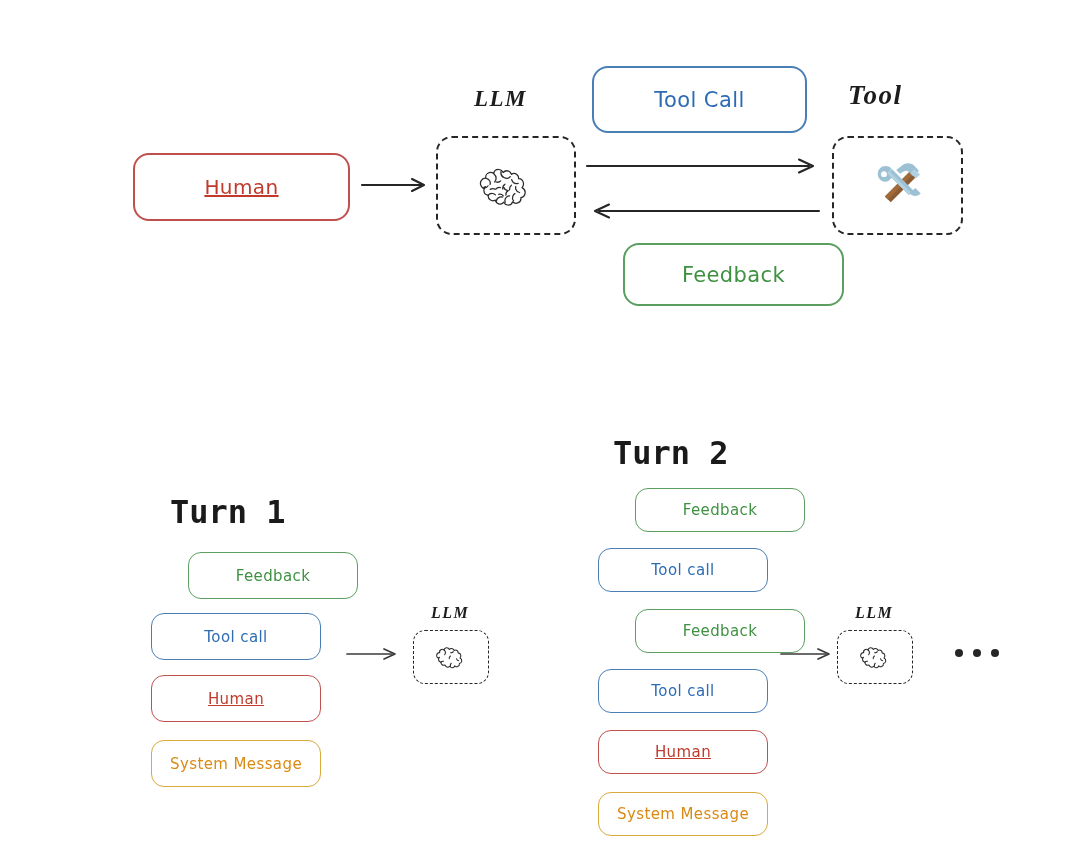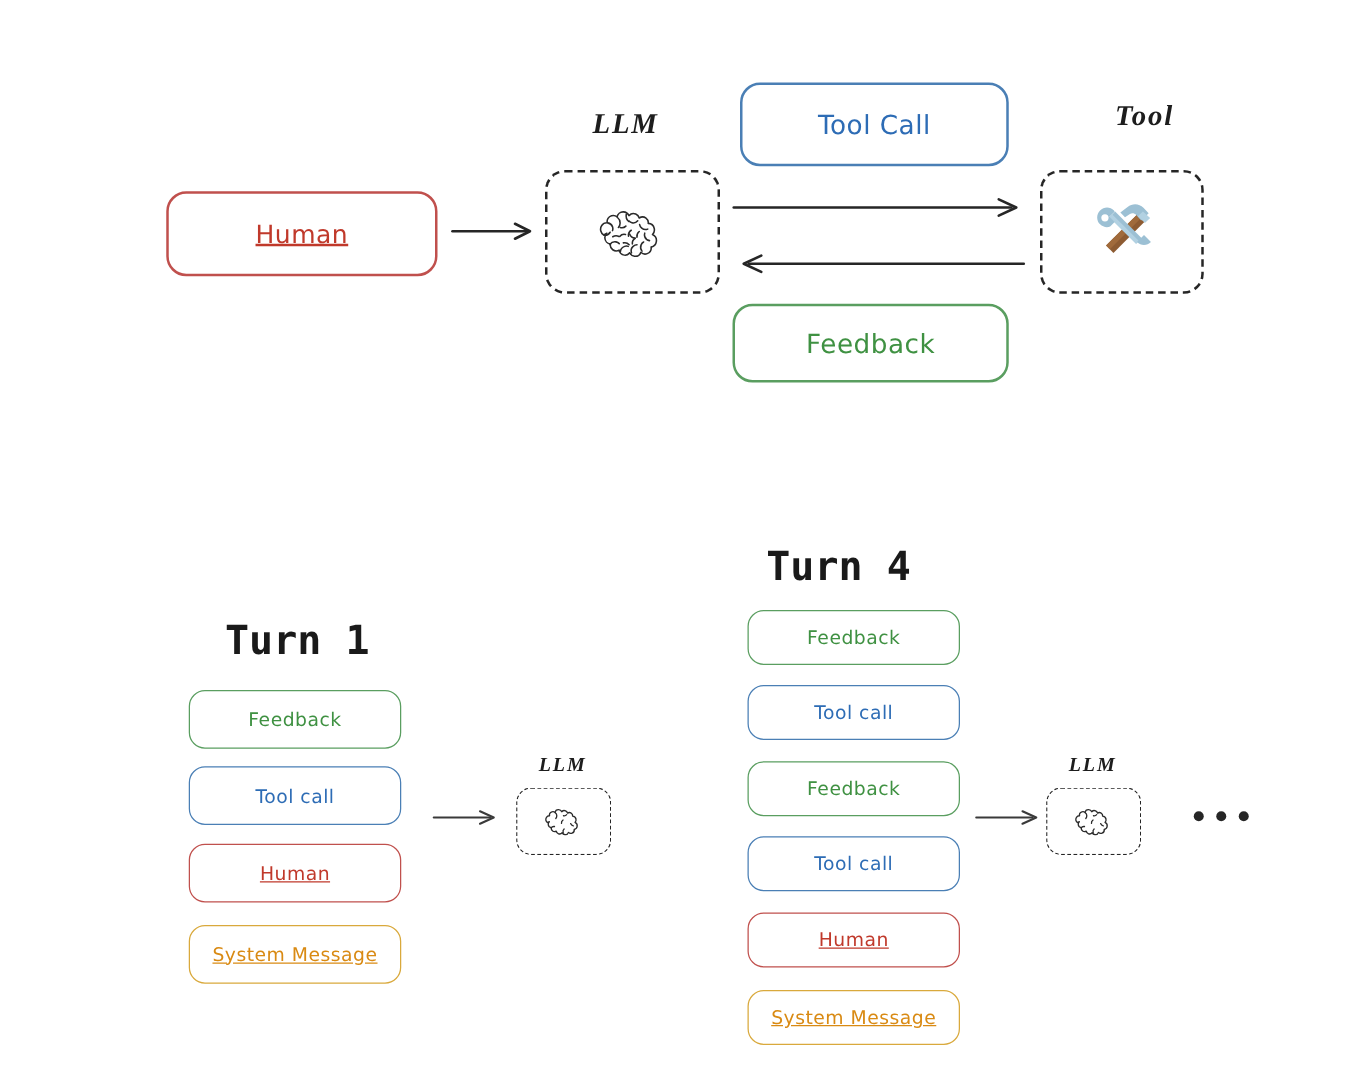--- a/index.html
+++ b/index.html
@@ -36,22 +36,22 @@
     letter-spacing: .4px;
   }
   .msgbox.big {
     border-width: 2px;
     border-radius: 16px;
   }
 
   
   .c-red    { border-color: #c0504d; color: #c0392b; text-decoration: underline; }
   .c-blue   { border-color: #4a7fb5; color: #2d6cb5; }
-  .c-green  { border-color: #5a9e60; color: #3f9142; }
-  .c-amber  { border-color: #d9a93c; color: #d98a13; text-decoration: underline; }
+  .c-green  { border-color: #5a9e60; color: #3f9142; margin-left: 37px; }
+  .c-amber  { border-color: #d9a93c; color: #d98a13; }
 
   
   .dashbox {
     position: absolute;
     box-sizing: border-box;
     border: 2.2px dashed #262626;
     border-radius: 16px;
     background: #ffffff;
     display: flex;
     align-items: center;
@@ -155,21 +155,21 @@
 
   <svg class="arrow-svg" style="left:587px; top:203px;" width="235" height="16">
     <line x1="12" y1="8" x2="232" y2="8" stroke="#262626" stroke-width="2.1" stroke-linecap="round"></line>
     <polyline points="22,1.5 8,8 22,14.5" fill="none" stroke="#262626" stroke-width="2.1" stroke-linecap="round" stroke-linejoin="round"></polyline>
   </svg>
 
   <div class="msgbox big c-green" style="left:586px; top:243px; width:221px; height:63px; font-size:21px;">
     <span>Feedback</span>
   </div>
 
-  <div class="hand-label" style="left:892px; top:80px; font-size:23px;">Tool</div>
+  <div class="hand-label" style="left:848px; top:80px; font-size:27px;">Tool</div>
 
   <div class="dashbox" style="left:832px; top:136px; width:131px; height:99px;">
     <svg class="tool-ico" width="62" height="58" viewBox="0 0 64 64">
 
       <g>
 
         <path d="M46.5 14.5 L53 21 L24 50 L17.5 43.5 Z" fill="#8d5b32"></path>
         <path d="M46.5 14.5 L49.8 17.8 L20.8 46.8 L17.5 43.5 Z" fill="#a06a3b"></path>
 
         <path d="M20.5 18.5 L25.5 13.5 L49 37 L44 42 Z" fill="#9cc0d4"></path>
@@ -179,21 +179,21 @@
         <circle cx="16.5" cy="19" r="3.2" fill="#ffffff"></circle>
 
         <path d="M36.5 9.5c4.2-3.5 10.2-3.3 14 .7l4.6 4.9-6.6 6.2-4.6-4.9c-1.4-1.5-3.6-1.8-5.3-.7l-4.4 2.9-4.1-4.3 6.4-4.8z" fill="#9cc0d4"></path>
         <path d="M50 13.4 L56.4 19.2 L51.8 23.6 L45.6 17.6 Z" fill="#b2d1e2"></path>
 
         <path d="M44.8 40.4c3.4 3.4 8.9 3.4 12.3 0l-6.1-6.2-6.2 6.2z" fill="#9cc0d4"></path>
       </g>
     </svg>
   </div>
 
-  <div class="turn-title" style="left:180px; top:493px; font-size:32px;">Turn 1</div>
+  <div class="turn-title" style="left:170px; top:493px; font-size:32px;">Turn 1</div>
 
   <div class="msgbox c-green" style="left:151px; top:552px; width:170px; height:47px; font-size:15px;">
     <span>Feedback</span>
   </div>
   <div class="msgbox c-blue" style="left:151px; top:613px; width:170px; height:47px; font-size:15px;">
     <span>Tool call</span>
   </div>
   <div class="msgbox c-red" style="left:151px; top:675px; width:170px; height:47px; font-size:15px;">
     <span>Human</span>
   </div>
@@ -214,21 +214,21 @@
         <path d="M20 12c1.3 1 2.1 2.6 2.1 4.3 0 1.4-.5 2.7-1.4 3.7"></path>
         <path d="M13.9 33.6c1.1-1.6 3-2.4 4.9-2.1"></path>
         <path d="M31.2 40.3c-.6-1.8-.1-3.9 1.3-5.2"></path>
         <path d="M45.6 30.5c-1.7-.3-3.2-1.5-3.8-3.2"></path>
         <path d="M36.2 14.6c-1.1 1.3-2.9 2-4.6 1.6"></path>
         <path d="M31 22.2c-1.6 1-2.5 2.9-2.2 4.8"></path>
       </g>
     </svg>
   </div>
 
-  <div class="turn-title" style="left:613px; top:434px; font-size:32px;">Turn 4</div>
+  <div class="turn-title" style="left:613px; top:434px; font-size:32px;">Turn 2</div>
 
   <div class="msgbox c-green" style="left:598px; top:488px; width:170px; height:44px; font-size:15px;">
     <span>Feedback</span>
   </div>
   <div class="msgbox c-blue" style="left:598px; top:548px; width:170px; height:44px; font-size:15px;">
     <span>Tool call</span>
   </div>
   <div class="msgbox c-green" style="left:598px; top:609px; width:170px; height:44px; font-size:15px;">
     <span>Feedback</span>
   </div>

